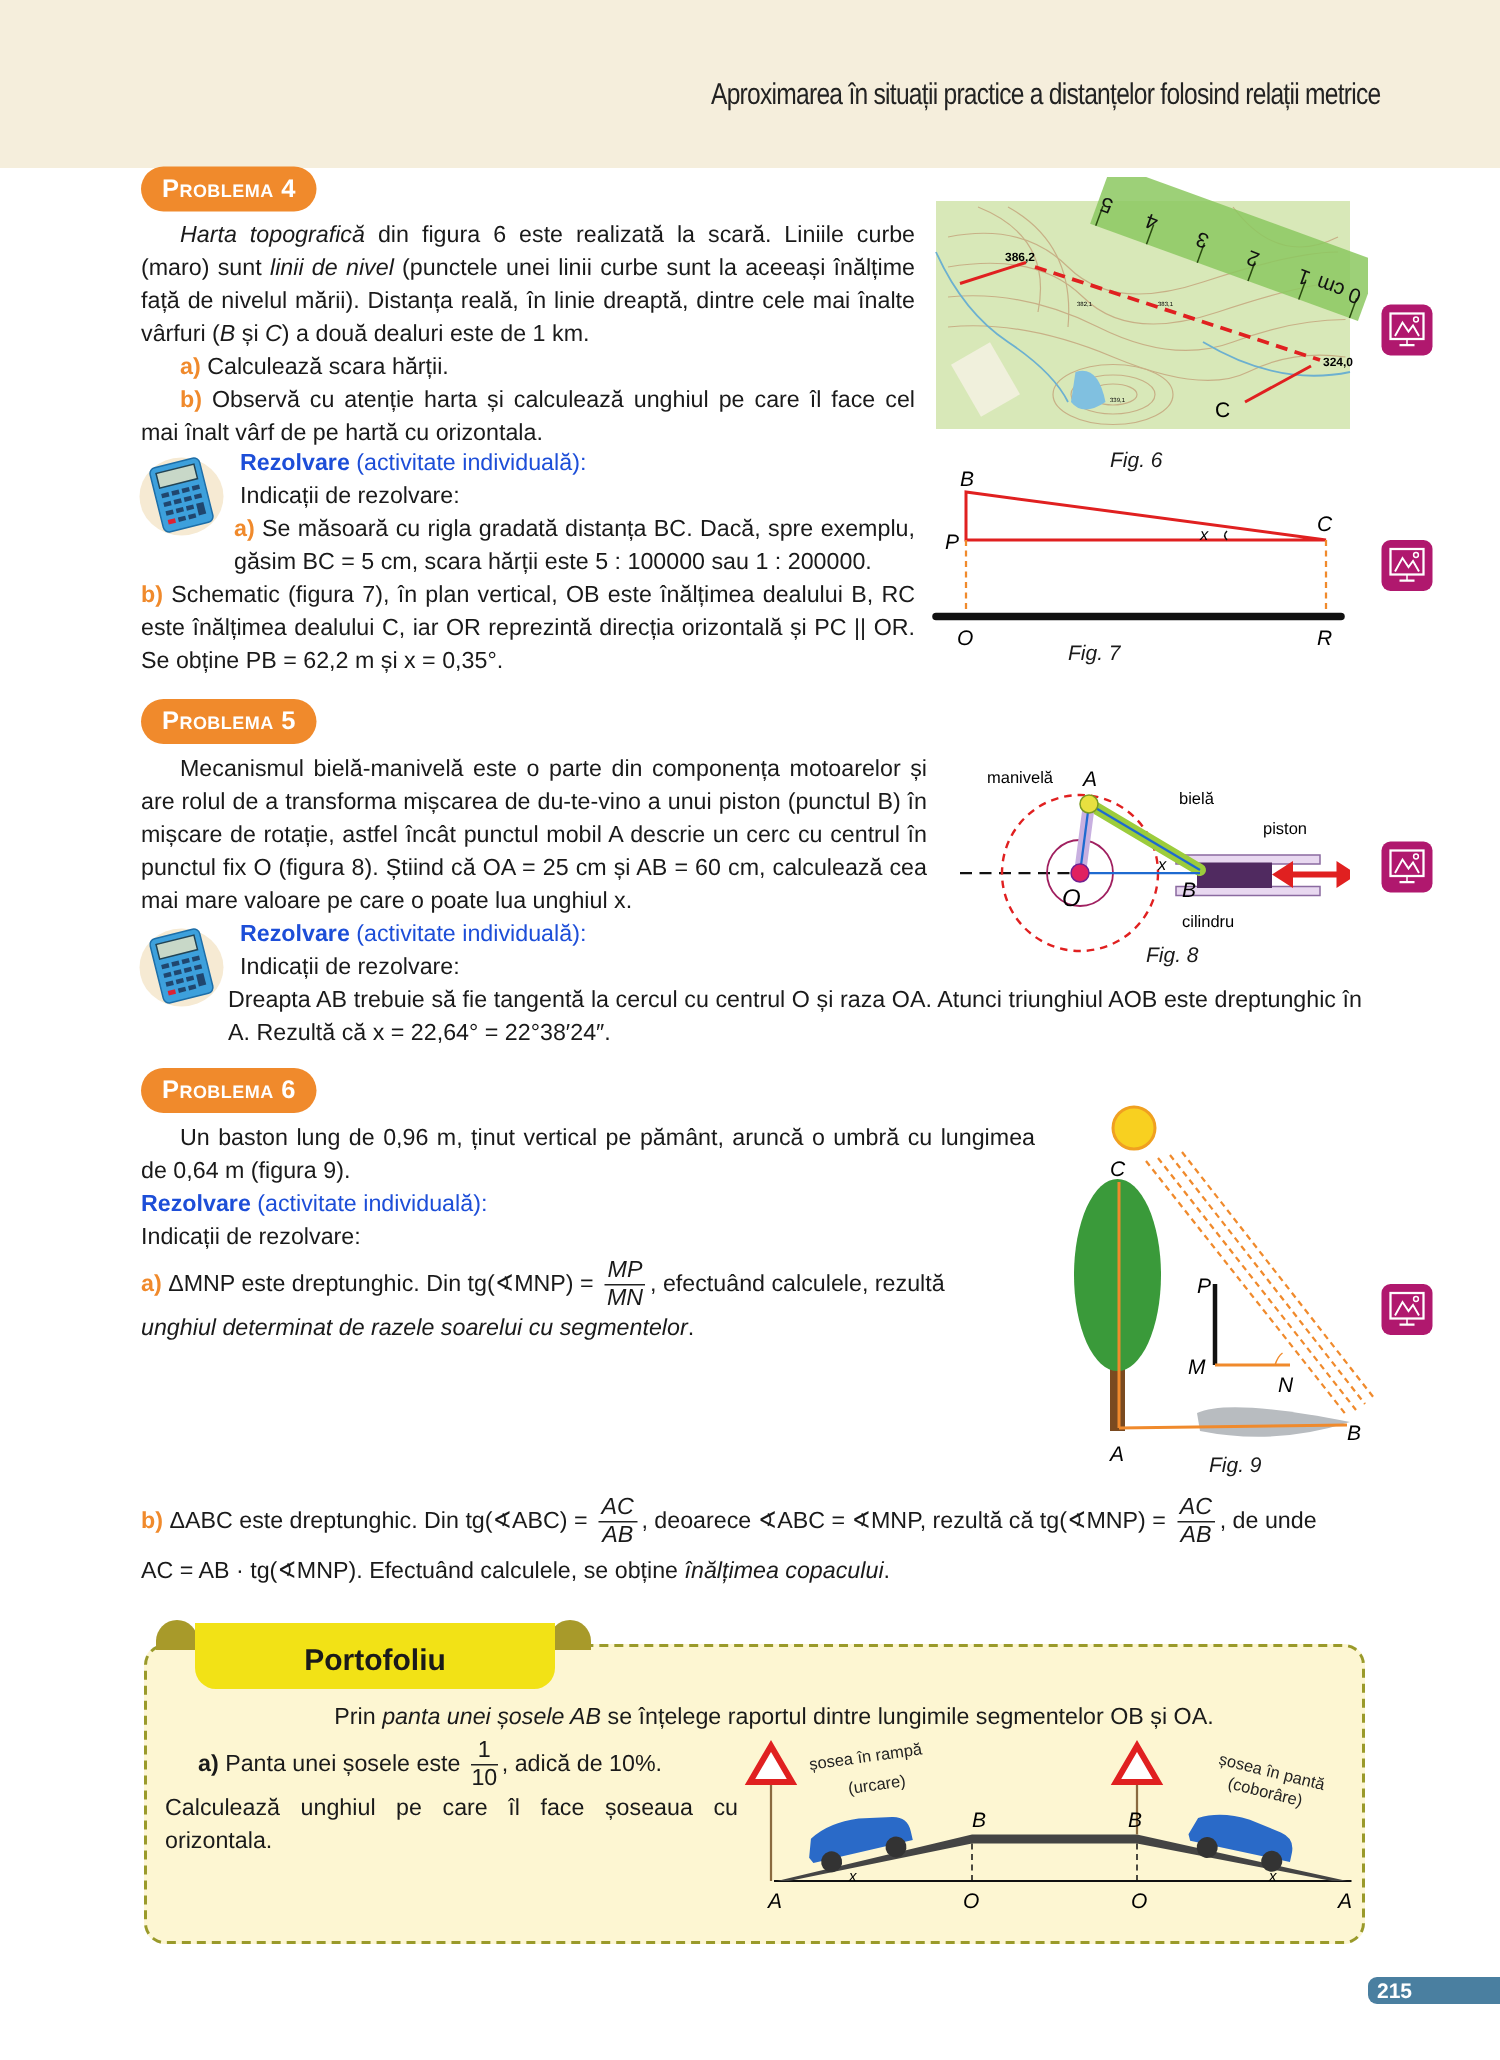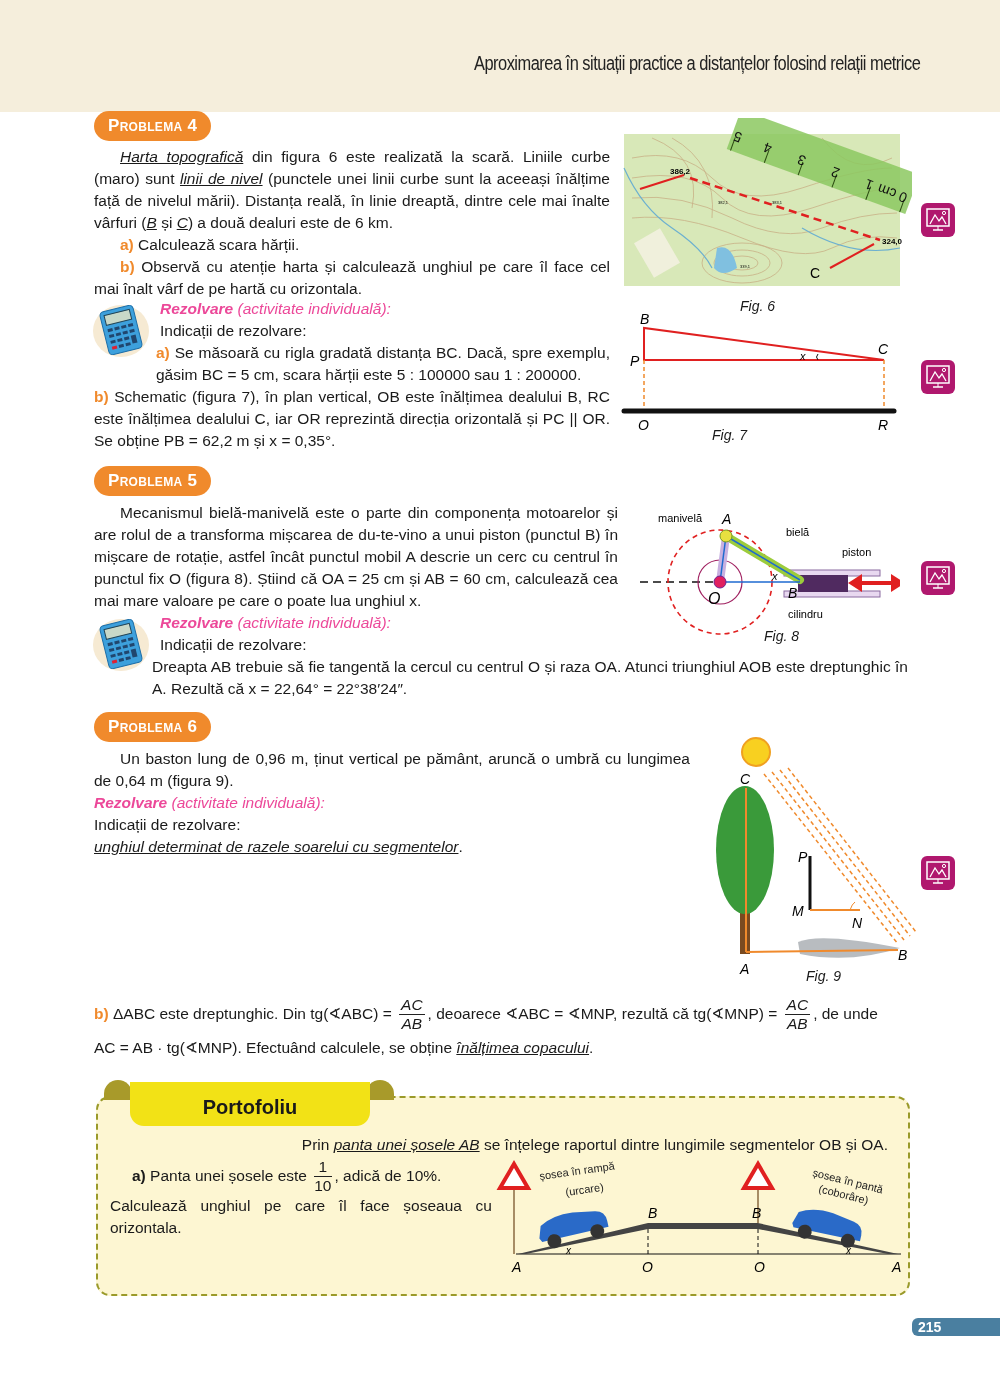--- a/index.html
+++ b/index.html
@@ -4,22 +4,22 @@
 <style>
   html,body{margin:0;padding:0;}
   body{width:1000px;height:1373px;position:relative;background:#ffffff;font-family:"Liberation Sans","DejaVu Sans",sans-serif;color:#1a1a1a;overflow:hidden;}
   .hdr{position:absolute;left:0;top:0;width:1000px;height:112px;background:#f5eedc;}
   .hdr-title{position:absolute;right:80px;top:52px;font-size:20px;letter-spacing:-0.6px;transform:scaleX(0.82);transform-origin:right center;color:#222;}
   .pill{position:absolute;height:30px;background:#f08a2c;color:#fff;border-radius:15px;font-weight:bold;font-size:17px;padding:0 14px;line-height:30px;font-variant:small-caps;letter-spacing:0.3px;}
   .txt{position:absolute;font-size:15.5px;line-height:22px;text-align:justify;}
   .txt p{margin:0;}
   .ind{text-indent:26px;}
   .o{color:#f08a2c;font-weight:bold;}
-  .oi{color:#ec4899;font-style:italic;}
-  i{font-style:italic;text-decoration:underline;}
+  .oi{color:#1d4ed8;}
+  i{font-style:italic;}
   .calc{position:absolute;width:58px;height:56px;}
   .fig{position:absolute;}
   .figcap{position:absolute;font-style:italic;font-size:14px;}
   .mm{position:absolute;width:34px;height:34px;background:#b0186e;border-radius:6px;}
   .frac{display:inline-block;vertical-align:middle;text-align:center;font-style:italic;line-height:18px;margin:0 3px;}
   .frac span{display:block;}
   .frac .num{border-bottom:1px solid #222;padding:0 2px;}
   .port{position:absolute;left:96px;top:1096px;width:810px;height:196px;background:#fdf6d2;border:2px dashed #9a9a2a;border-radius:14px;}
   .port-tab{position:absolute;left:130px;top:1082px;width:240px;height:44px;background:#f2e216;border-radius:0 0 14px 14px;font-weight:bold;font-size:20px;text-align:center;line-height:50px;}
   .pagenum{position:absolute;left:912px;top:1318px;width:88px;height:18px;background:#4a7fa0;border-radius:6px 0 0 6px;color:#fff;font-weight:bold;font-size:14px;line-height:18px;padding-left:6px;}
@@ -28,21 +28,21 @@
 </head>
 <body>
 
 <div class="hdr">
   <div class="hdr-title">Aproximarea în situații practice a distanțelor folosind relații metrice</div>
 </div>
 
 <div class="pill" style="left:94px;top:111px;">Problema 4</div>
 
 <div class="txt" style="left:94px;top:146px;width:516px;">
-  <p class="ind"><i>Harta topografică</i><span> din figura 6 este realizată la scară. Liniile curbe (maro) sunt </span><i>linii de nivel</i><span> (punctele unei linii curbe sunt la aceeași înălțime față de nivelul mării). Distanța reală, în linie dreaptă, dintre cele mai înalte vârfuri (</span><i>B</i><span> și </span><i>C</i><span>) a două dealuri este de 6 km.</span></p>
+  <p class="ind"><i>Harta topografică</i><span> din figura 6 este realizată la scară. Liniile curbe (maro) sunt </span><i>linii de nivel</i><span> (punctele unei linii curbe sunt la aceeași înălțime față de nivelul mării). Distanța reală, în linie dreaptă, dintre cele mai înalte vârfuri (</span><i>B</i><span> și </span><i>C</i><span>) a două dealuri este de 1 km.</span></p>
   <p class="ind"><span class="o">a)</span><span> Calculează scara hărții.</span></p>
   <p class="ind"><span class="o">b)</span><span> Observă cu atenție harta și calculează unghiul pe care îl face cel mai înalt vârf de pe hartă cu orizontala.</span></p>
 </div>
 
 <div class="calc" style="left:92px;top:302px;">
   <svg width="58" height="56" viewBox="0 0 58 56">
       <ellipse cx="29" cy="29" rx="28" ry="26" fill="#f6ead3"></ellipse>
       <g transform="rotate(-14 29 28)">
         <rect x="12" y="6" width="34" height="44" rx="4" fill="#3da0dc" stroke="#1d6ea8"></rect>
         <rect x="16" y="10" width="26" height="10" fill="#c8d8c8" stroke="#245"></rect>
@@ -216,20 +216,21 @@
   </svg>
 </div>
 <div class="figcap" style="left:764px;top:628px;">Fig. 8</div>
 
 <div class="pill" style="left:94px;top:712px;">Problema 6</div>
 
 <div class="txt" style="left:94px;top:748px;width:596px;">
   <p class="ind">Un baston lung de 0,96 m, ținut vertical pe pământ, aruncă o umbră cu lungimea de 0,64 m (figura 9).</p>
   <p><span class="oi" style="font-weight:bold;">Rezolvare</span><span class="oi"> (activitate individuală):</span></p>
   <p>Indicații de rezolvare:</p>
+  <p style="margin-top:2px;"><span class="o">a)</span><span> ΔMNP este dreptunghic. Din tg(∢MNP) = </span><span class="frac"><span class="num">MP</span><span>MN</span></span><span>, efectuând calculele, rezultă</span></p>
   <p><i>unghiul determinat de razele soarelui cu segmentelor</i><span>.</span></p>
 </div>
 
 <div class="txt" style="left:94px;top:996px;width:820px;">
   <p><span class="o">b)</span><span> ΔABC este dreptunghic. Din tg(∢ABC) = </span><span class="frac"><span class="num">AC</span><span>AB</span></span><span>, deoarece ∢ABC = ∢MNP, rezultă că tg(∢MNP) = </span><span class="frac"><span class="num">AC</span><span>AB</span></span><span>, de unde</span></p>
   <p style="margin-top:4px;"><span>AC = AB · tg(∢MNP). Efectuând calculele, se obține </span><i>înălțimea copacului</i><span>.</span></p>
 </div>
 
 <div class="fig" style="left:700px;top:732px;width:220px;height:250px;">
   <svg width="220" height="250" viewBox="0 0 220 250">
@@ -287,21 +288,21 @@
       <circle cx="23" cy="10" r="1.6" fill="none" stroke="#fff"></circle>
       <line x1="17" y1="23" x2="17" y2="27" stroke="#fff"></line>
       <line x1="12" y1="27" x2="22" y2="27" stroke="#fff" stroke-width="1.5"></line>
     </svg></div>
 
 <div class="port"></div>
 <div style="position:absolute;left:104px;top:1080px;width:28px;height:20px;background:#a89a2a;border-radius:14px 14px 0 0;"></div>
 <div style="position:absolute;left:366px;top:1080px;width:28px;height:20px;background:#a89a2a;border-radius:14px 14px 0 0;"></div>
 <div class="port-tab">Portofoliu</div>
 
-<div class="txt" style="left:98px;top:1134px;width:790px;text-align:right;">
+<div class="txt" style="left:110px;top:1134px;width:790px;text-align:center;">
   <p style="padding-left:22px;"><span>Prin </span><i>panta unei șosele AB</i><span> se înțelege raportul dintre lungimile segmentelor OB și OA.</span></p>
 </div>
 <div class="txt" style="left:110px;top:1158px;width:382px;">
   <p style="padding-left:22px;"><b>a)</b><span> Panta unei șosele este </span><span class="frac" style="font-style:normal;"><span class="num">1</span><span>10</span></span><span>, adică de 10%.</span></p>
   <p>Calculează unghiul pe care îl face șoseaua cu orizontala.</p>
 </div>
 
 <div class="fig" style="left:496px;top:1158px;width:412px;height:122px;">
   <svg width="412" height="122" viewBox="0 0 412 122">
     <line x1="20" y1="96" x2="405" y2="96" stroke="#111" stroke-width="1.2"></line>

